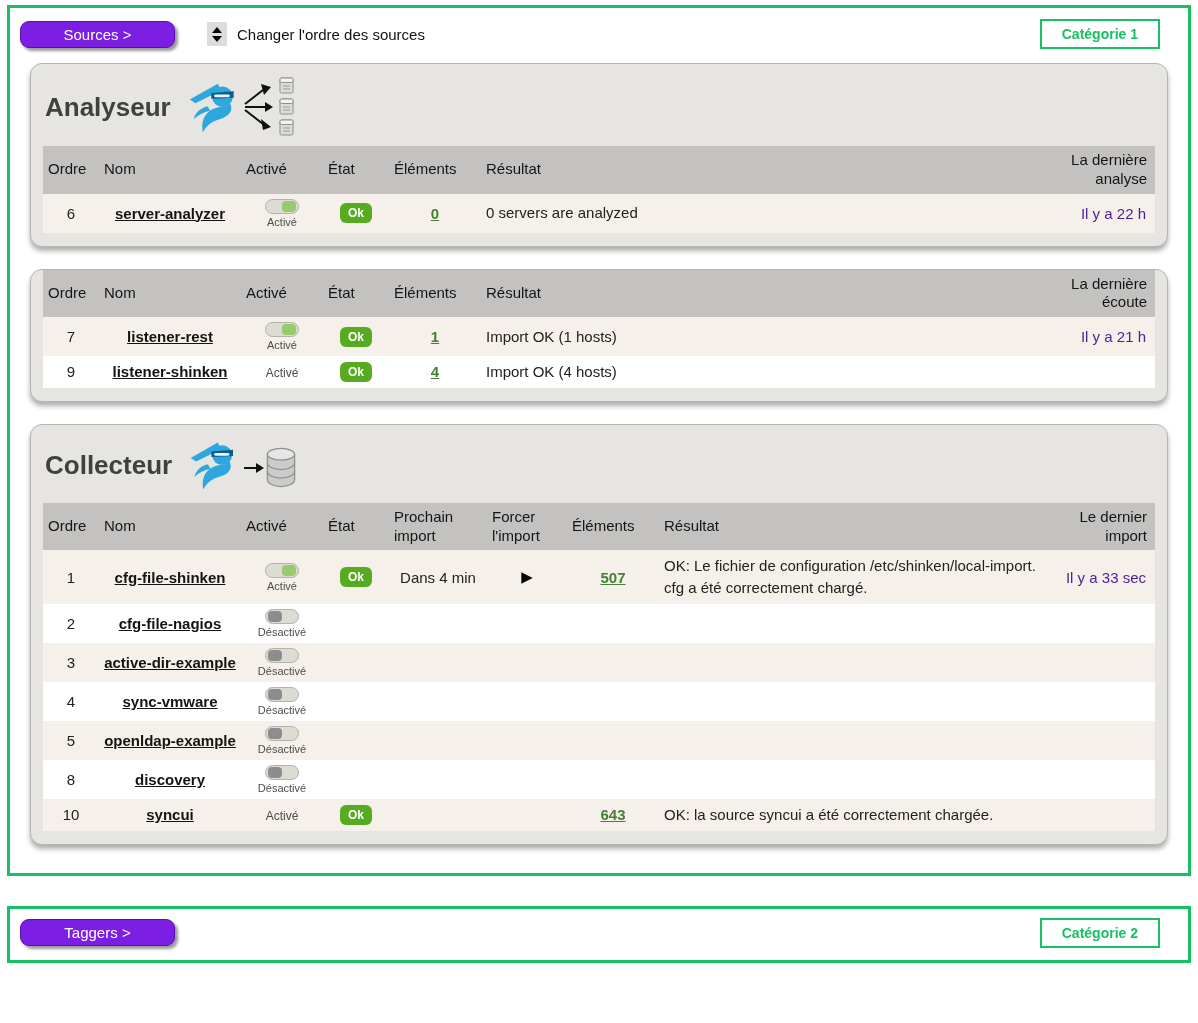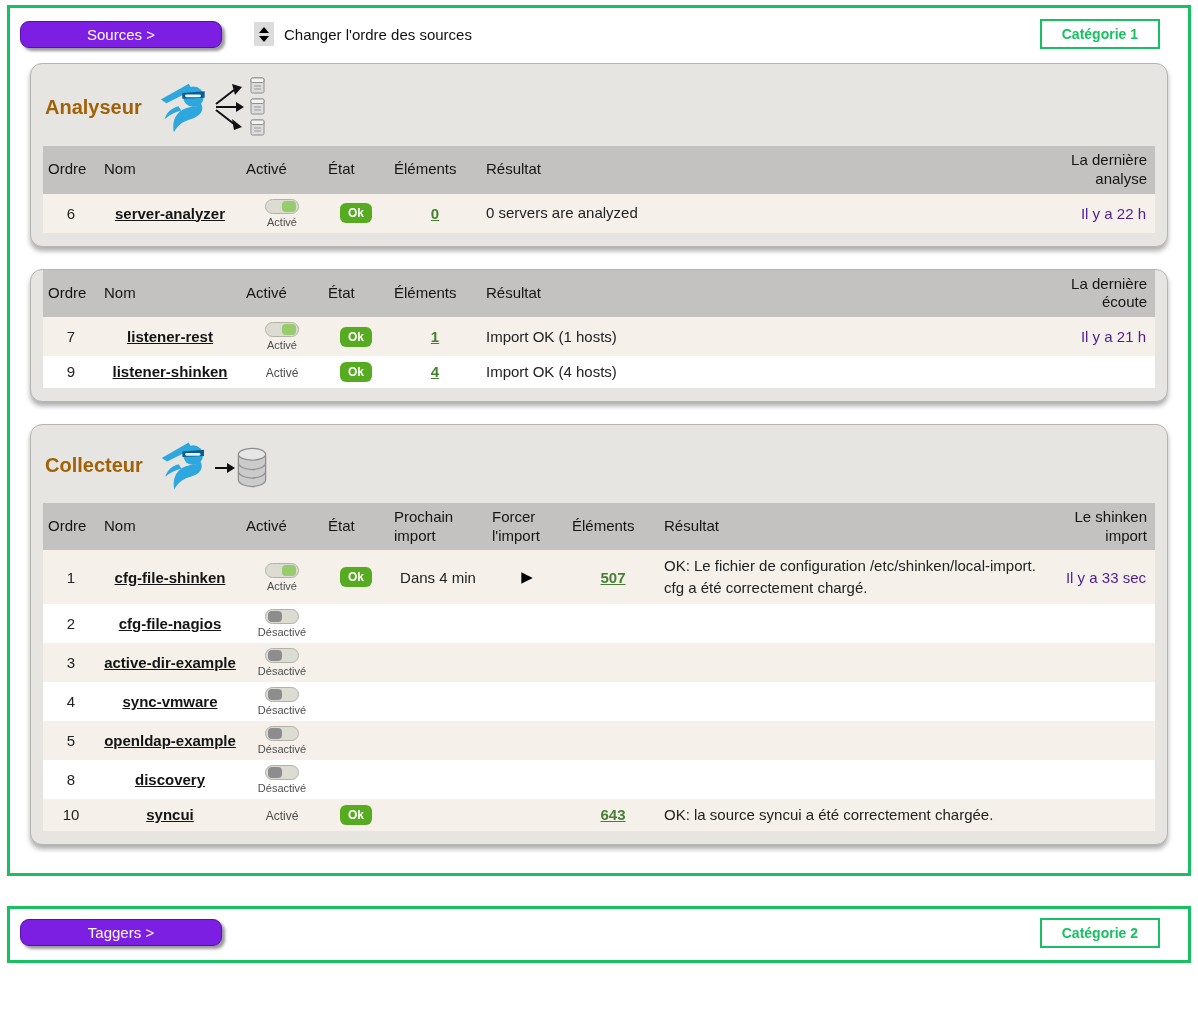--- a/index.html
+++ b/index.html
@@ -5,32 +5,32 @@
   :root{
     --green:#17c161; --purple:#7d1ee3; --ok:#56ab20; --linkgreen:#467f34;
     --beige:#f5f0e9; --cardgray:#e6e5e2; --headgray:#c3c2c0;
   }
   *{box-sizing:border-box;}
   body{margin:0;background:#fff;font-family:"Liberation Sans",sans-serif;color:#222;}
   .panel{border:3px solid var(--green);margin:5px 7px;background:#fff;}
   .sources-panel{min-height:852px;padding-bottom:6px;}
   .topbar{display:flex;align-items:center;padding:11px 14px 2px 10px;}
   .purple-btn{background:var(--purple);color:#fff;font-size:15px;border:1px solid #560fb0;
-    border-radius:9px;padding:4px 14px;width:202px;box-shadow:3px 3px 3px rgba(70,70,70,.55);cursor:pointer;}
+    border-radius:9px;padding:4px 14px;width:155px;box-shadow:3px 3px 3px rgba(70,70,70,.55);cursor:pointer;}
   .sort-box{margin-left:32px;width:20px;height:24px;background:#dcdcdc;display:flex;flex-direction:column;
     align-items:center;justify-content:center;cursor:pointer;}
   .tri-up{width:0;height:0;border-left:5px solid transparent;border-right:5px solid transparent;border-bottom:6px solid #000;margin-bottom:3px;}
   .tri-down{width:0;height:0;border-left:5px solid transparent;border-right:5px solid transparent;border-top:6px solid #000;}
   .order-label{margin-left:10px;font-size:15px;color:#111;}
   .category-btn{margin-left:auto;margin-right:14px;background:#fff;border:2px solid var(--green);
     color:var(--green);font-weight:bold;font-size:14px;padding:5px 20px;cursor:pointer;text-align:right;}
   .card{margin:12px 20px 22px;background:var(--cardgray);border:1px solid #b5b5b2;border-radius:12px;
     box-shadow:0 4px 5px rgba(0,0,0,.32);padding-bottom:13px;}
   .card-title-row{display:flex;align-items:center;gap:16px;padding:12px 0 8px 14px;}
-  .card-title{font-size:20px;font-weight:bold;color:#a16207;text-align:right;}
+  .card-title{font-size:26px;font-weight:bold;color:#404040;text-align:right;}
   table.src{width:calc(100% - 24px);margin:0 12px;border-collapse:collapse;font-size:15px;}
   table.src thead th{background:var(--headgray);font-weight:400;color:#151515;padding:5px 5px;line-height:1.25;text-align:left;}
   table.src th.th-last{text-align:right;padding-right:8px;}
   table.src tbody tr.odd{background:var(--beige);}
   table.src tbody tr.even{background:#fff;}
   table.src td{padding:5px 5px;text-align:center;vertical-align:middle;color:#222;}
   table.src td.td-nom{text-align:center;}
   table.src td.td-resultat{text-align:left;word-break:break-all;line-height:1.45;}
   table.src td.td-last{text-align:right;color:#4c1d95;padding-right:9px;}
   .col-ordre{width:56px}.col-nom{width:142px}.col-active{width:82px}.col-etat{width:66px}
@@ -224,21 +224,21 @@
         <thead>
           <tr>
             <th class="th-ordre">Ordre</th>
             <th class="th-nom">Nom</th>
             <th class="th-active">Activé</th>
             <th class="th-etat">État</th>
             <th class="th-prochain">Prochain import</th>
             <th class="th-forcer">Forcer l'import</th>
             <th class="th-elements">Éléments</th>
             <th class="th-resultat">Résultat</th>
-            <th class="th-last">Le shinken import</th>
+            <th class="th-last">Le dernier import</th>
           </tr>
         </thead>
         <tbody>
           <tr class="odd">
             <td class="td-ordre">1</td>
             <td class="td-nom"><a class="name-link">cfg-file-shinken</a></td>
             <td class="td-active">
               <div class="toggle on">
                 <div class="knob"></div>
               </div>

